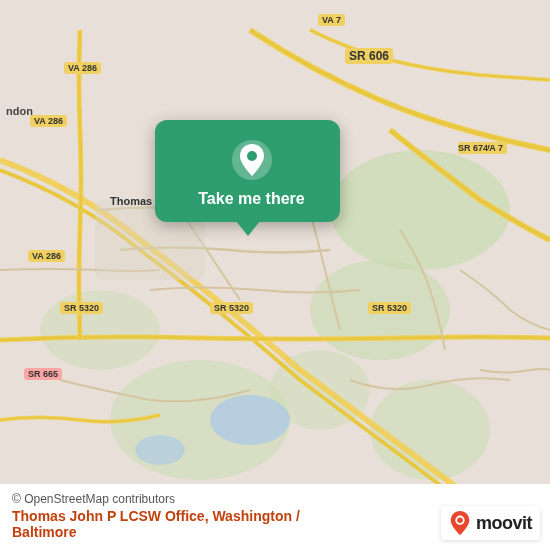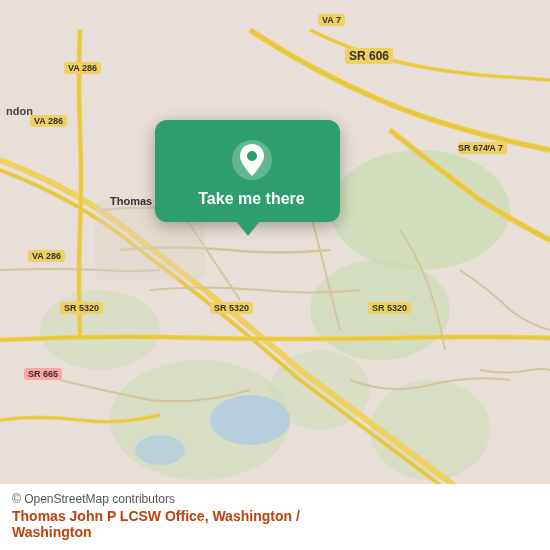--- a/index.html
+++ b/index.html
@@ -229,18 +229,27 @@
       <circle cx="22" cy="18" r="5" fill="#2e9e6e"></circle>
     </svg>
     <button class="take-me-there-btn">Take me there</button>
   </div>
 
   <div class="bottom-bar">
     <div class="copyright">© OpenStreetMap contributors</div>
     <div class="place-name">
       <span>Thomas John P LCSW Office, Washington /</span>
       <br>
-      <span>Washington</span>
+      <span>Baltimore</span>
     </div>
   </div>
 
+  <div class="moovit-logo">
+
+    <svg class="moovit-pin" viewBox="0 0 22 28" xmlns="http://www.w3.org/2000/svg">
+      <path d="M11 1 C5.5,1 1,5.5 1,11 C1,18 11,27 11,27 C11,27 21,18 21,11 C21,5.5 16.5,1 11,1 Z" fill="#e8472e"></path>
+      <circle cx="11" cy="11" r="5" fill="white"></circle>
+      <circle cx="11" cy="11" r="3" fill="#e8472e"></circle>
+    </svg>
+    <span class="moovit-text">moovit</span>
+  </div>
 
 </div>
 
 </body></html>

